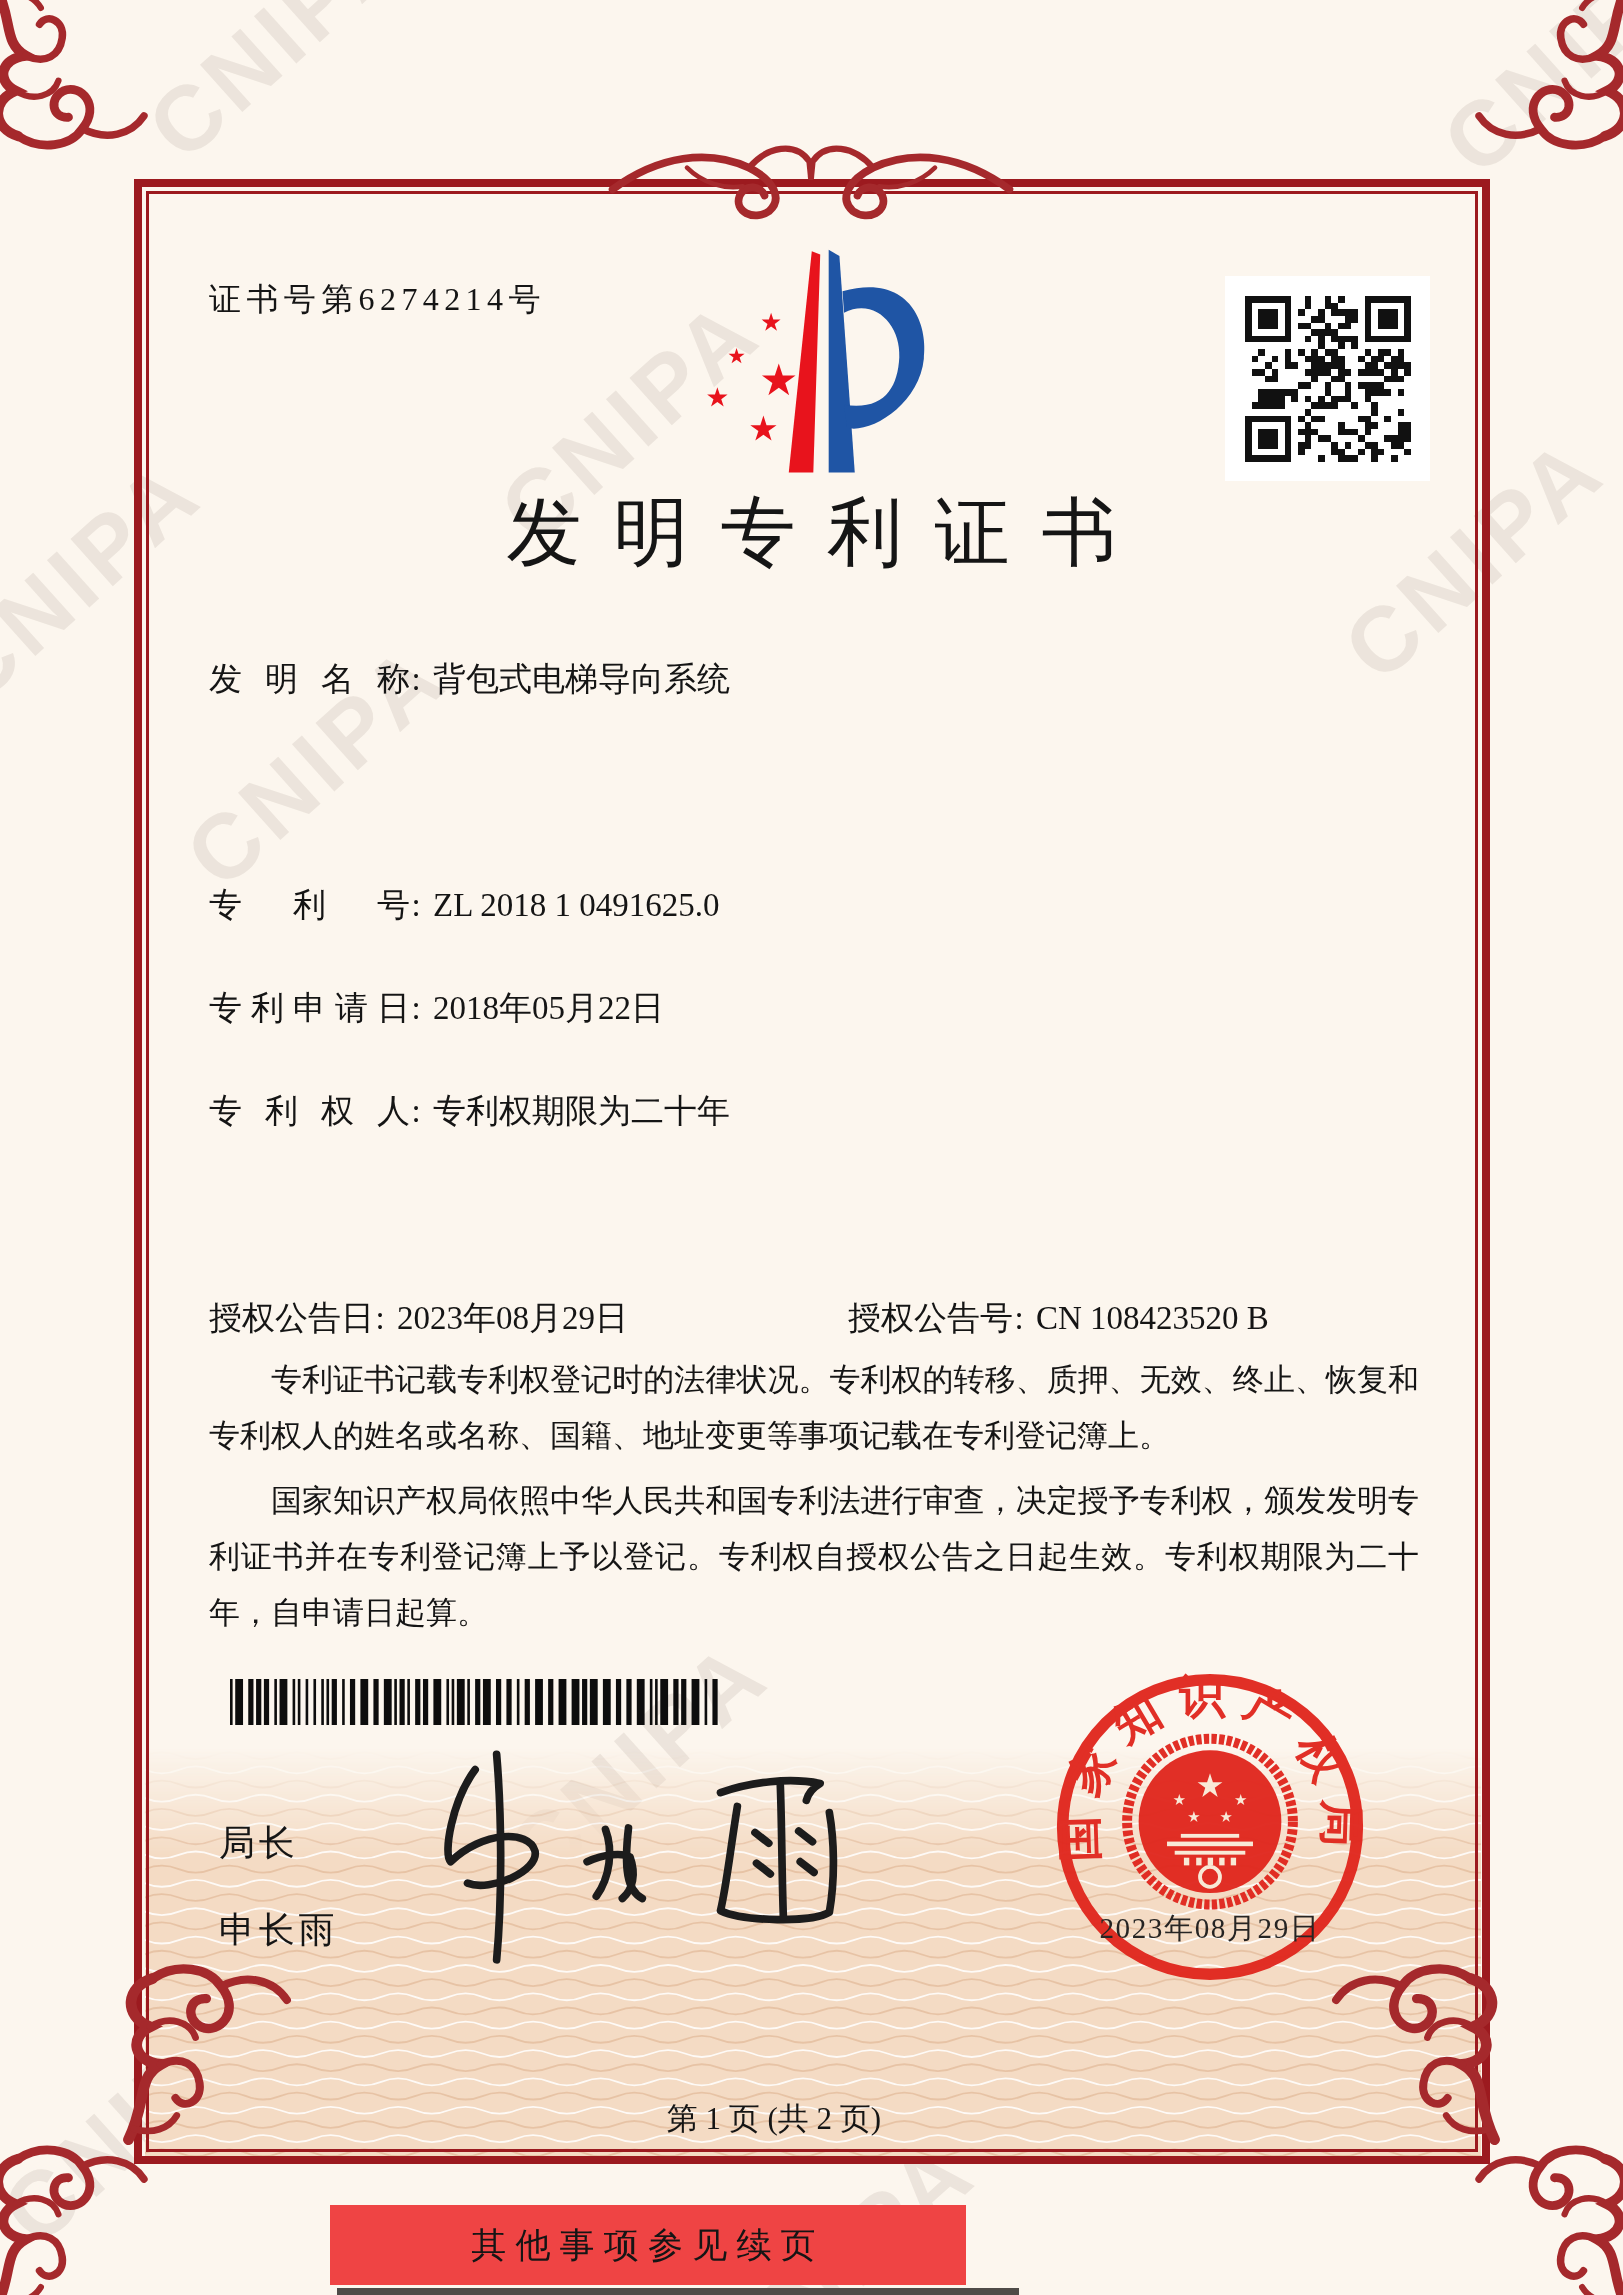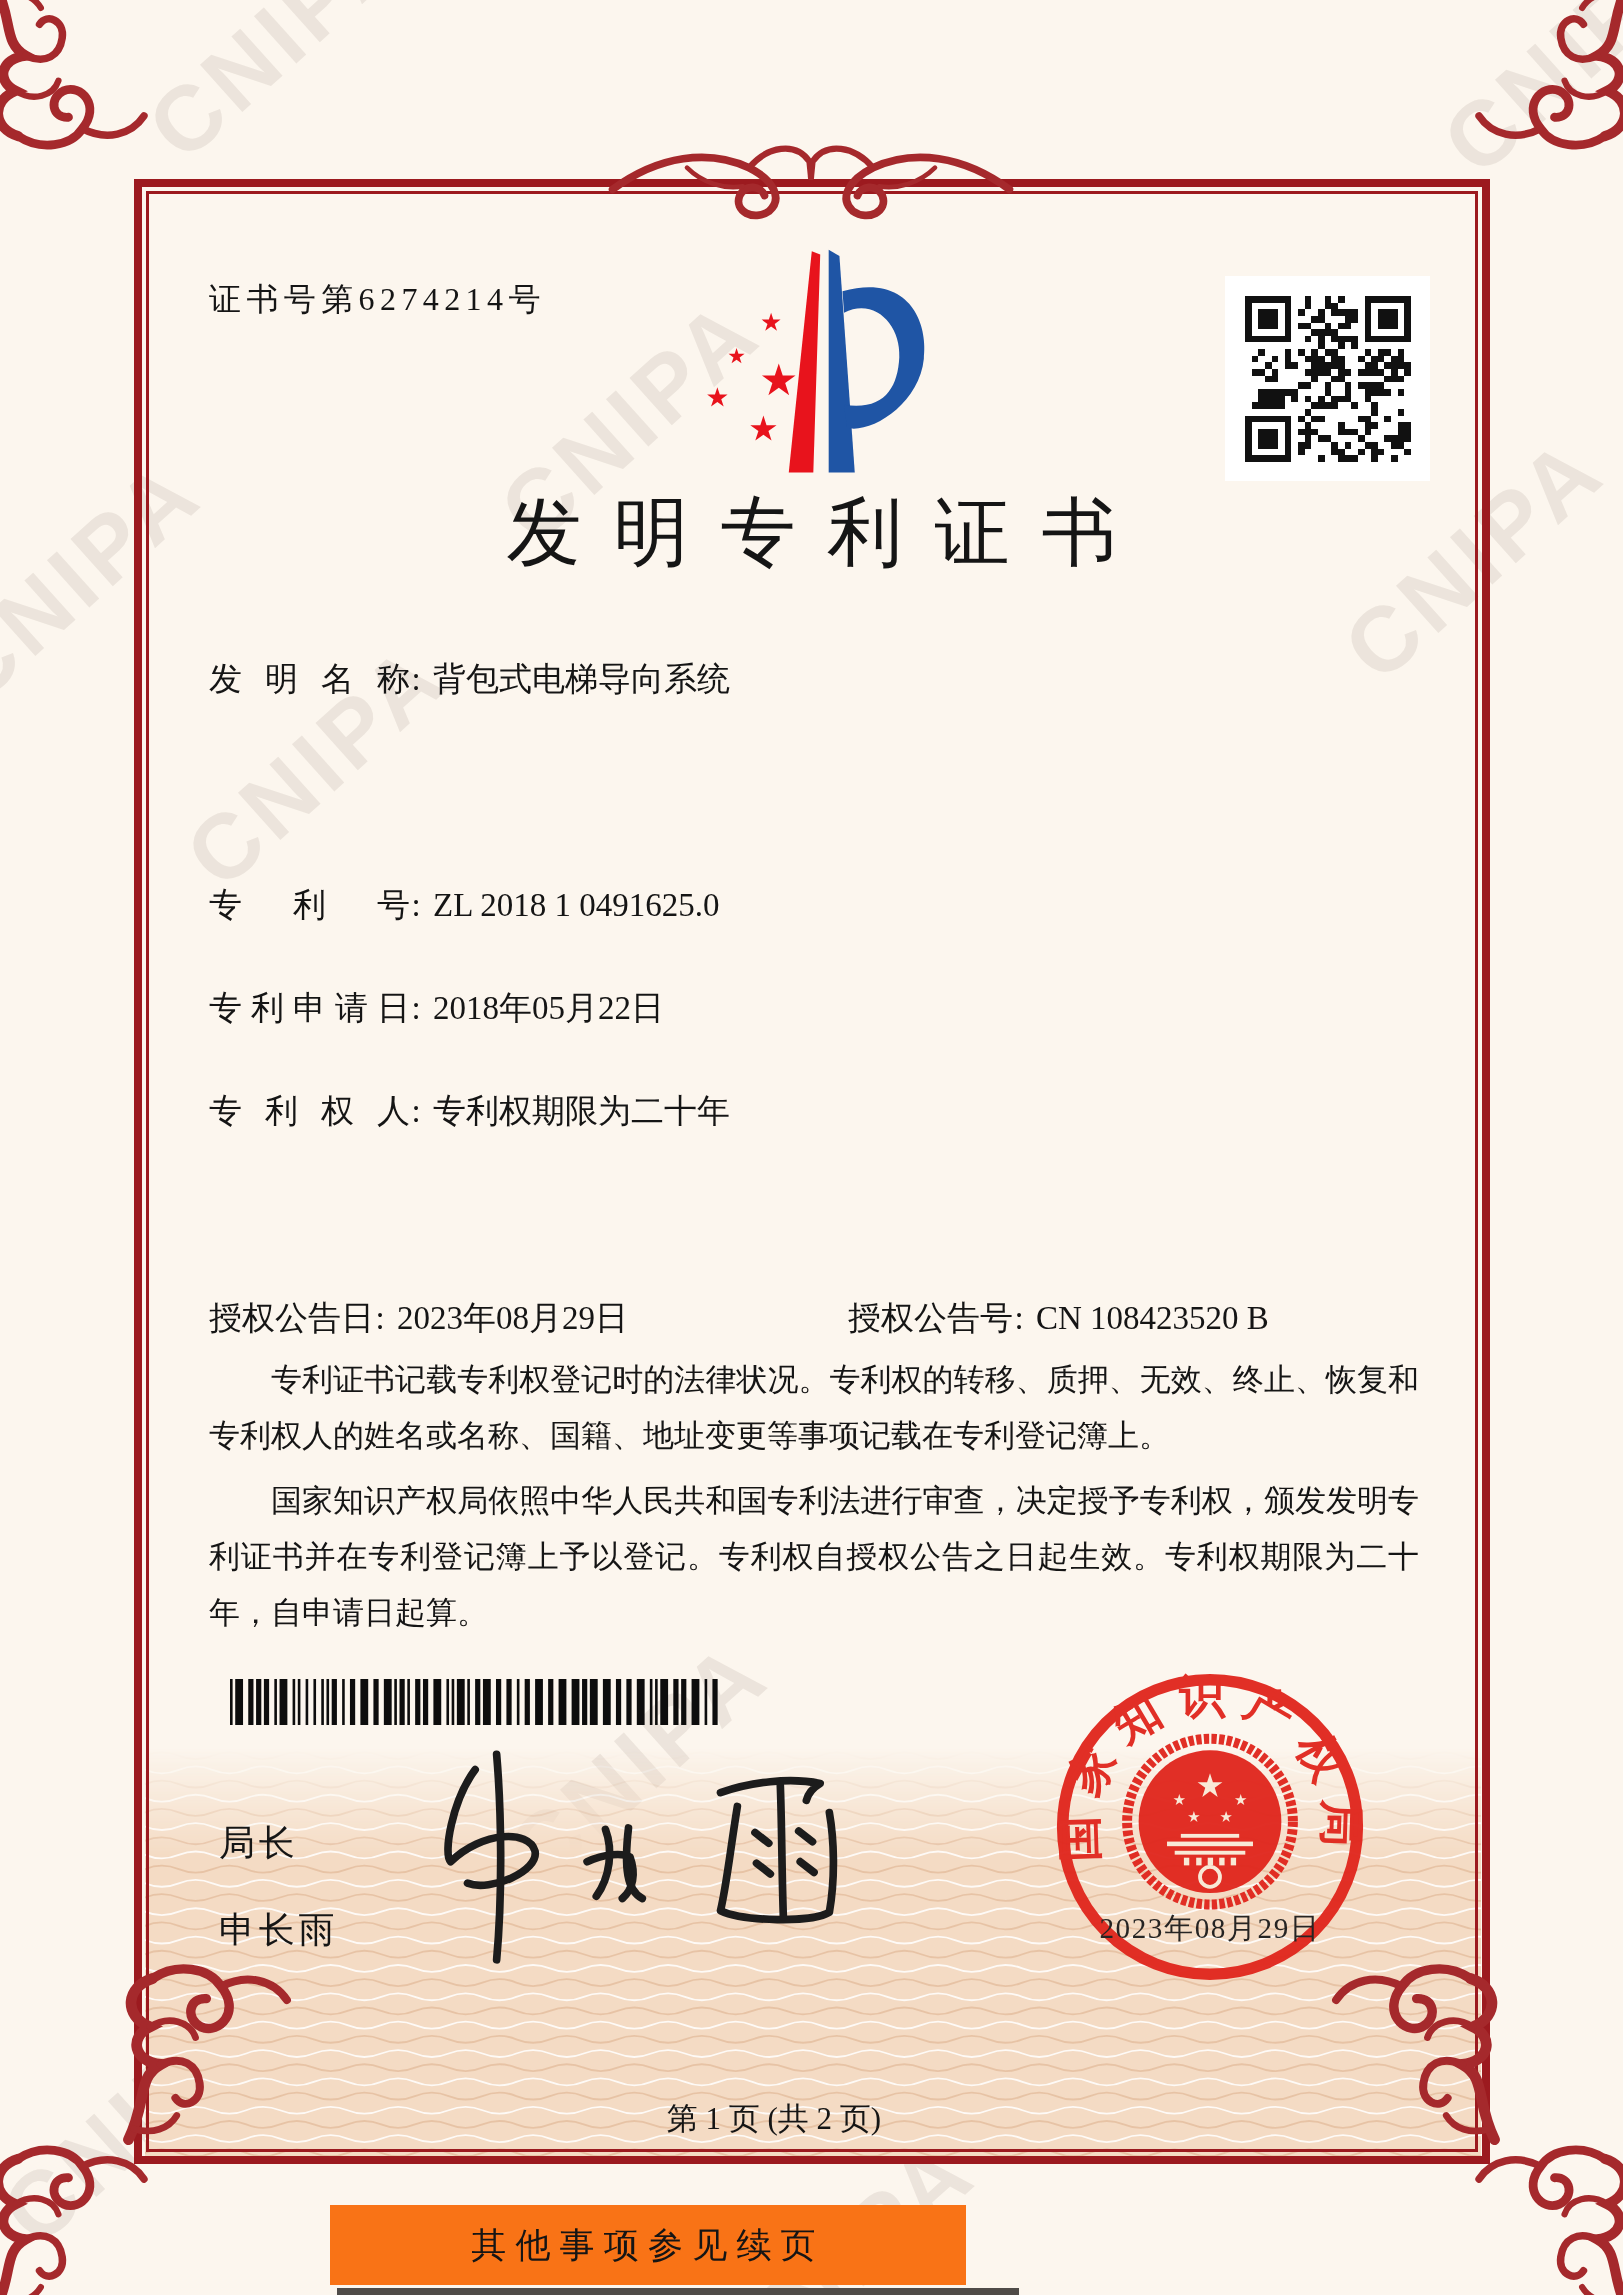--- a/index.html
+++ b/index.html
@@ -26,21 +26,21 @@
          letter-spacing:32px;text-indent:32px;}
   .frow{left:209px;font-size:33px;white-space:nowrap;}
   .flabel{display:inline-block;width:201px;text-align:justify;text-align-last:justify;}
   .fcolon{display:inline-block;margin:0 12.3px 0 1.5px;}
   .paras{left:209px;top:1352px;width:1210px;font-size:31px;line-height:1.82;
          text-align:justify;}
   .paras p{margin:0 0 7.7px 0;text-indent:2em;}
   .signer{left:219px;font-size:36px;font-weight:normal;letter-spacing:3.8px;
           font-family:"Liberation Sans","DejaVu Sans",sans-serif;}
   .footer-page{left:544px;top:2098px;width:460px;text-align:center;font-size:31px;}
-  .bottom-band{left:330px;top:2205px;width:636px;height:80px;background:#f97316;
+  .bottom-band{left:330px;top:2205px;width:636px;height:80px;background:#ef4444;
                display:flex;align-items:center;justify-content:center;}
   .bottom-band span{font-size:35px;letter-spacing:9.2px;}
   .bottom-strip{left:337px;top:2288px;width:682px;height:7.7px;background:#4f4b48;}
   .qr-panel{left:1225px;top:276px;width:205px;height:205px;background:#ffffff;}
   .qr-panel svg{position:absolute;left:20px;top:20px;width:166px;height:166px;}
   .seal{left:1045px;top:1662px;width:330px;height:330px;opacity:.95;}
   .seal-date{font-family:"Liberation Serif","DejaVu Serif",serif;}
 </style>
 </head>
 <body>

